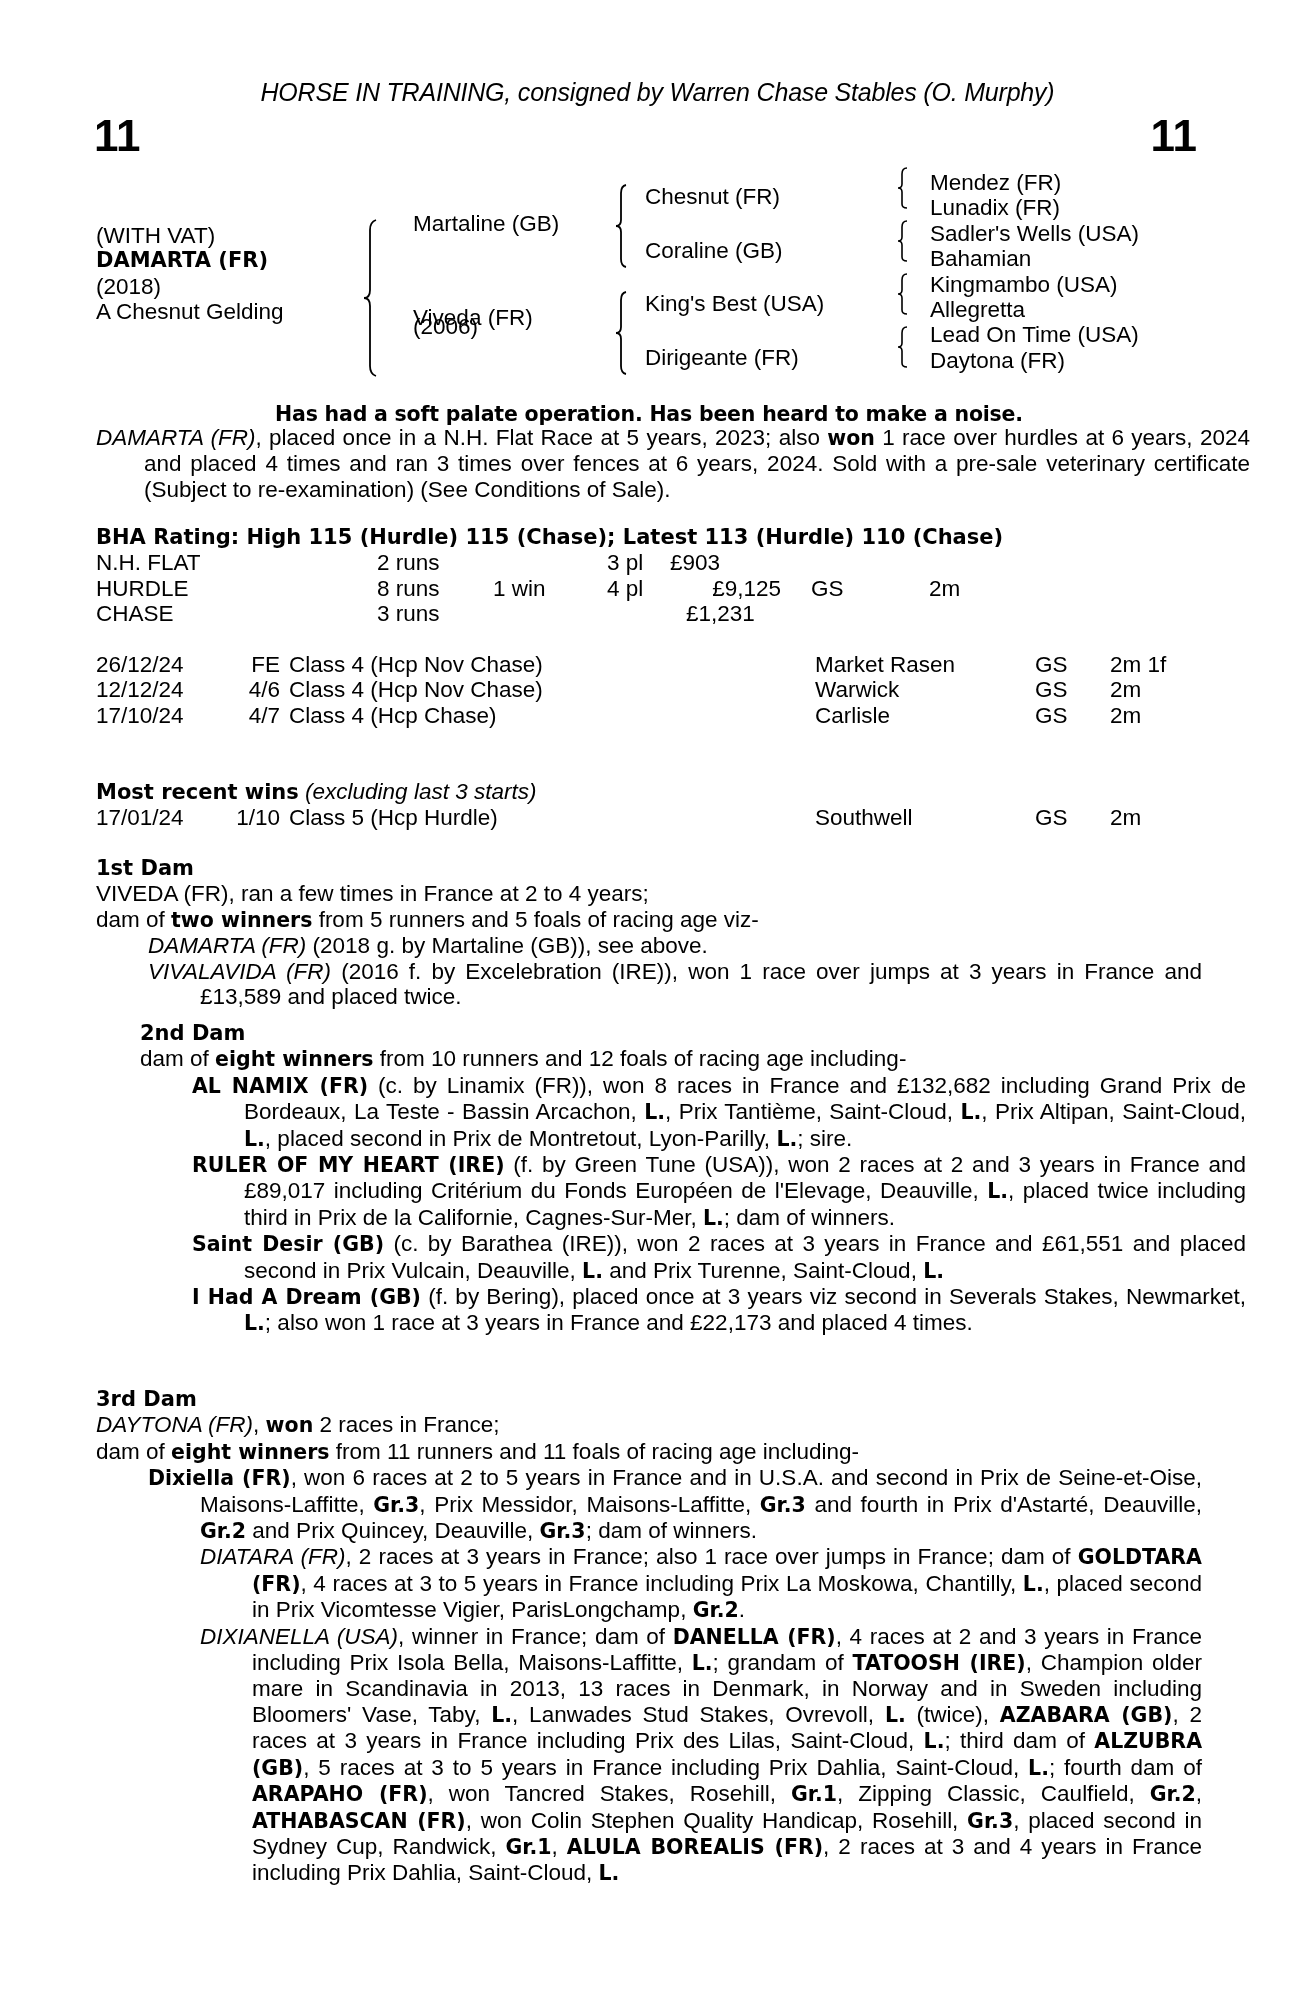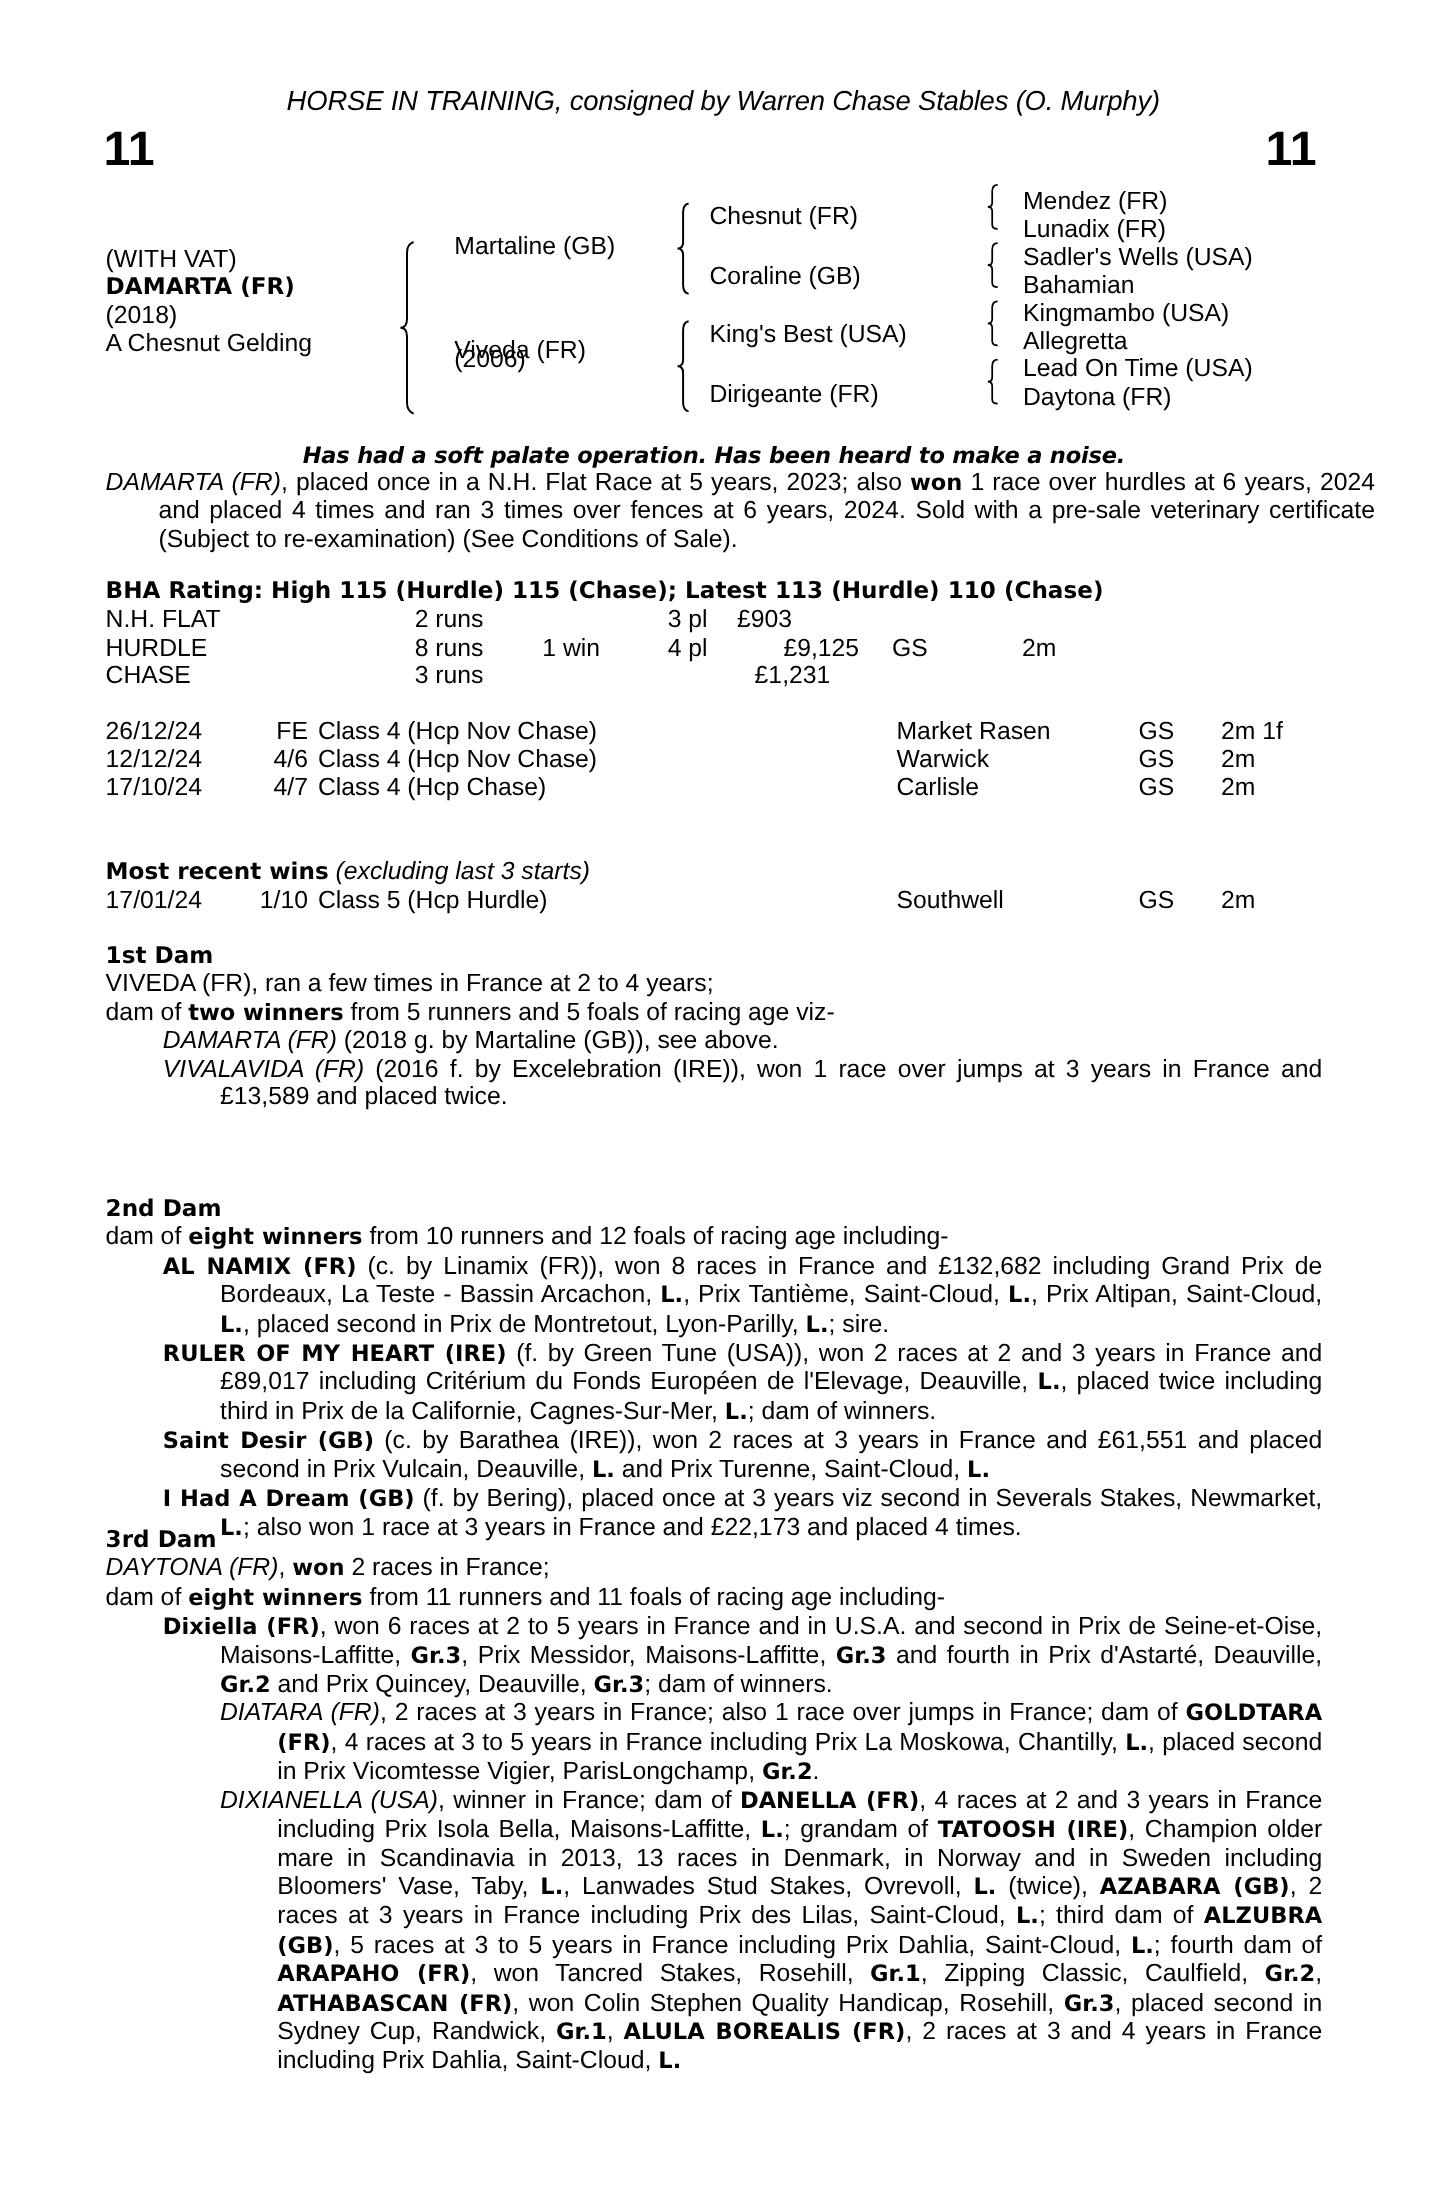--- a/index.html
+++ b/index.html
@@ -9,21 +9,21 @@
   .hdr { top: 80px; left: 0; width: 1315px; text-align: center; font-style: italic; font-size: 25px; letter-spacing: -0.2px; }
   .lotnum { top: 112px; font-weight: 900; font-size: 44px; line-height: 48px; font-family: Liberation Sans, sans-serif; }
   .lot-left { left: 94px; }
   .lot-right { right: 118px; }
   .ped-left { left: 96px; top: 223px; }
   .ped-left .name { font-weight: 900; font-family: "DejaVu Sans", sans-serif; font-size: 21px; }
   .col2 { left: 413px; }
   .col3 { left: 645px; }
   .col4 { left: 930px; }
   .body { left: 96px; width: 1106px; }
-  .bold-black { font-weight: 900; font-family: "DejaVu Sans", sans-serif; font-size: 20.5px; letter-spacing: -0.2px; font-style: italic; }
+  .bold-black { font-weight: 900; font-family: "DejaVu Sans", sans-serif; font-size: 20.5px; letter-spacing: -0.2px; }
   .bk { font-weight: 900; font-family: "DejaVu Sans", sans-serif; font-size: 20.5px; }
   .it { font-style: italic; }
   .just { text-align: justify; text-align-last: left; }
   .hang1 { padding-left: 48px; text-indent: -48px; }
   .ind1h { padding-left: 104px; text-indent: -52px; }
   .ind2h { padding-left: 156px; text-indent: -52px; }
   .row { position: relative; height: 25.4px; white-space: nowrap; }
   .row span { position: absolute; top: 0; }
   .sec { font-weight: 900; font-family: "DejaVu Sans", sans-serif; font-size: 21px; }
 </style>
@@ -154,21 +154,21 @@
 </div>
 
 <div class="abs body" style="top:856px;">
   <div class="sec">1st Dam</div>
   <div>VIVEDA (FR), ran a few times in France at 2 to 4 years;</div>
   <div><span>dam of </span><span class="bk">two winners</span><span> from 5 runners and 5 foals of racing age viz-</span></div>
   <div class="ind1h just"><span class="it">DAMARTA (FR)</span><span> (2018 g. by Martaline (GB)), see above.</span></div>
   <div class="ind1h just"><span class="it">VIVALAVIDA (FR)</span><span> (2016 f. by Excelebration (IRE)), won 1 race over jumps at 3 years in France and £13,589 and placed twice.</span></div>
 </div>
 
-<div class="abs body" style="top:1086px;">
+<div class="abs body" style="top:1021px;margin-left:44px;">
   <div class="sec">2nd Dam</div>
   <div><span>dam of </span><span class="bk">eight winners</span><span> from 10 runners and 12 foals of racing age including-</span></div>
   <div class="ind1h just"><span class="bk">AL NAMIX (FR)</span><span> (c. by Linamix (FR)), won 8 races in France and £132,682 including Grand Prix de Bordeaux, La Teste - Bassin Arcachon, </span><span class="bk">L.</span><span>, Prix Tantième, Saint-Cloud, </span><span class="bk">L.</span><span>, Prix Altipan, Saint-Cloud, </span><span class="bk">L.</span><span>, placed second in Prix de Montretout, Lyon-Parilly, </span><span class="bk">L.</span><span>; sire.</span></div>
   <div class="ind1h just"><span class="bk">RULER OF MY HEART (IRE)</span><span> (f. by Green Tune (USA)), won 2 races at 2 and 3 years in France and £89,017 including Critérium du Fonds Européen de l'Elevage, Deauville, </span><span class="bk">L.</span><span>, placed twice including third in Prix de la Californie, Cagnes-Sur-Mer, </span><span class="bk">L.</span><span>; dam of winners.</span></div>
   <div class="ind1h just"><span class="bk">Saint Desir (GB)</span><span> (c. by Barathea (IRE)), won 2 races at 3 years in France and £61,551 and placed second in Prix Vulcain, Deauville, </span><span class="bk">L.</span><span> and Prix Turenne, Saint-Cloud, </span><span class="bk">L.</span></div>
   <div class="ind1h just"><span class="bk">I Had A Dream (GB)</span><span> (f. by Bering), placed once at 3 years viz second in Severals Stakes, Newmarket, </span><span class="bk">L.</span><span>; also won 1 race at 3 years in France and £22,173 and placed 4 times.</span></div>
 </div>
 
 <div class="abs body" style="top:1387px;">
   <div class="sec">3rd Dam</div>

